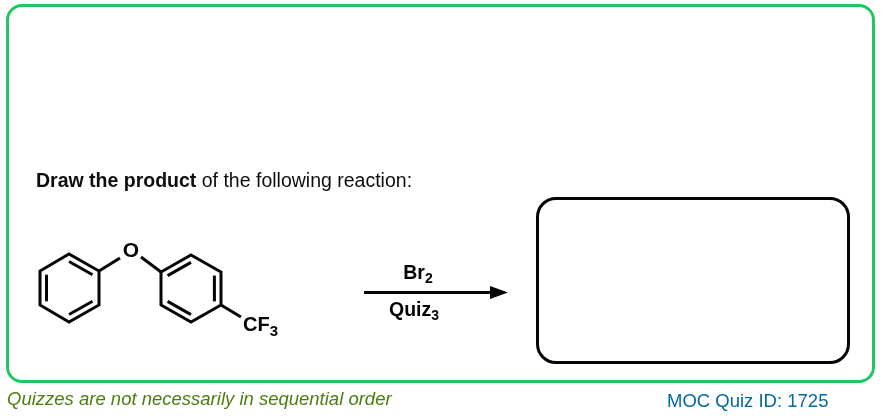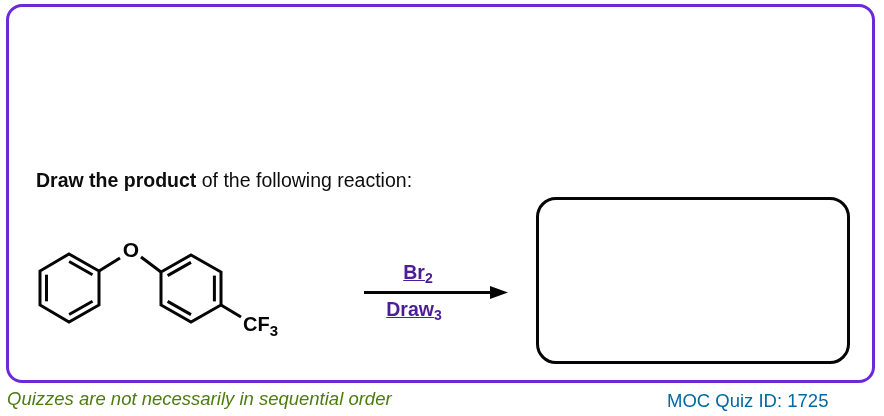--- a/index.html
+++ b/index.html
@@ -2,31 +2,31 @@
 <html><head>
 <meta charset="utf-8">
 <style>
   html,body{margin:0;padding:0;}
   body{
     width:884px;height:416px;position:relative;background:#ffffff;
     font-family:"Liberation Sans", sans-serif;color:#000;overflow:hidden;
   }
   .card{
     position:absolute;left:6px;top:4px;width:863px;height:373px;
-    border:3px solid #6d28d9;border-radius:16px;background:#fff;
+    border:3px solid #22c55e;border-radius:16px;background:#fff;
   }
   .prompt{
     position:absolute;left:27px;top:162px;font-size:19.5px;line-height:23px;
     color:#0d0d0d;white-space:nowrap;
   }
   .prompt b{font-weight:bold;}
   .molecule-svg{position:absolute;left:15px;top:228px;}
   .reagent{
-    position:absolute;font-weight:bold;font-size:19.5px;color:#4c1d95;
-    transform:translateX(-50%);white-space:nowrap;text-decoration:underline;
+    position:absolute;font-weight:bold;font-size:19.5px;color:#000000;
+    transform:translateX(-50%);white-space:nowrap;
   }
   .reagent-top{left:409px;top:254px;}
   .reagent-bottom{left:405px;top:291px;}
   .reagent sub{font-size:0.72em;vertical-align:-0.25em;line-height:0;}
   .arrow-svg{position:absolute;left:352px;top:277px;}
   .answer-box{
     position:absolute;left:527px;top:190px;width:308px;height:161px;
     border:3px solid #050505;border-radius:20px;background:#fff;
   }
   .footer-note{
@@ -67,20 +67,20 @@
     <text x="219" y="96" font-size="20" font-weight="bold" fill="#050505" font-family="Liberation Sans, sans-serif"><tspan>CF</tspan><tspan dy="5" font-size="15">3</tspan></text>
   </svg>
 
   <div class="reagent reagent-top"><span>Br</span><sub>2</sub></div>
 
   <svg class="arrow-svg" width="150" height="17" viewBox="0 0 150 17">
     <line x1="3" y1="8.5" x2="130" y2="8.5" stroke="#050505" stroke-width="3.2"></line>
     <polygon points="129,2 147,8.5 129,15" fill="#050505" stroke="none"></polygon>
   </svg>
 
-  <div class="reagent reagent-bottom"><span>Draw</span><sub>3</sub></div>
+  <div class="reagent reagent-bottom"><span>Quiz</span><sub>3</sub></div>
 
   <div class="answer-box"></div>
 
 </div>
 
 <div class="footer-note">Quizzes are not necessarily in sequential order</div>
 <div class="footer-id">MOC Quiz ID: 1725</div>
 
 </body></html>

